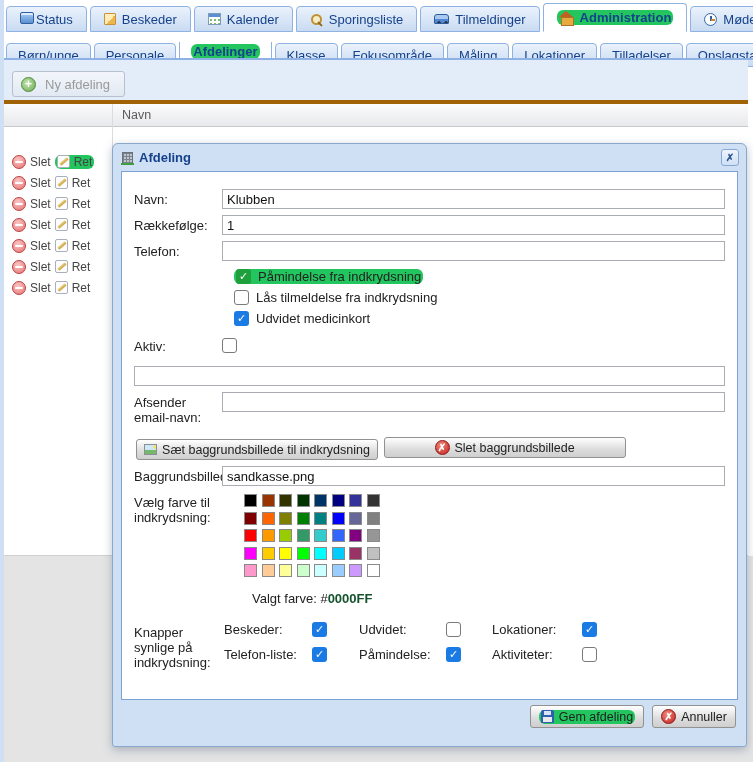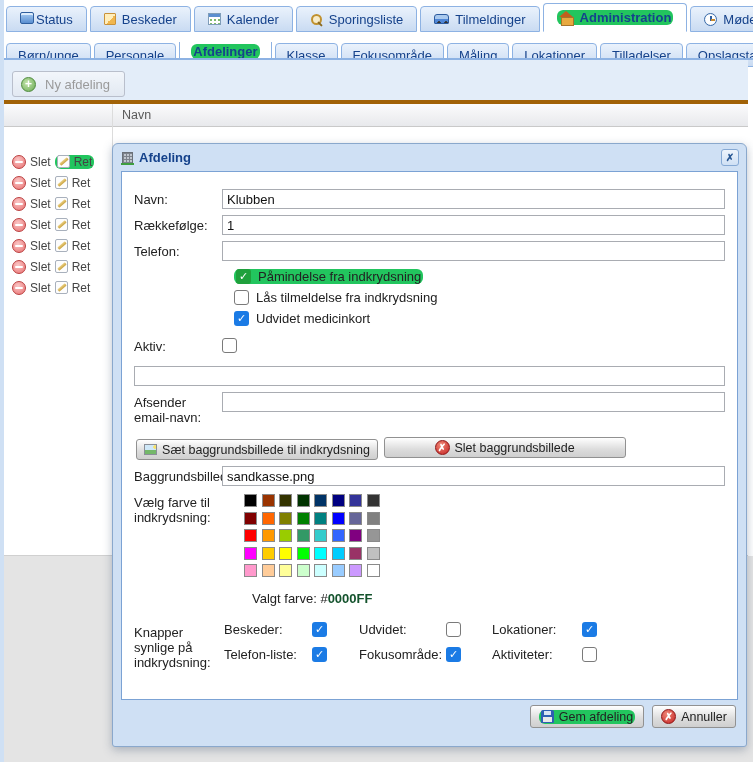--- a/index.html
+++ b/index.html
@@ -443,21 +443,21 @@
       <div class="fctrl">
         <div id="knapper-grid">
             <span>Beskeder:</span>
             <span class="cb on">✓</span>
             <span>Udvidet:</span>
             <span class="cb off"></span>
             <span>Lokationer:</span>
             <span class="cb on">✓</span>
             <span>Telefon-liste:</span>
             <span class="cb on">✓</span>
-            <span>Fokusområde:</span>
+            <span>Påmindelse:</span>
             <span class="cb on">✓</span>
             <span>Aktiviteter:</span>
             <span class="cb off"></span>
           </div>
       </div>
     </div>
 
   </div>
 
   <div id="dialog-footer-buttons">

